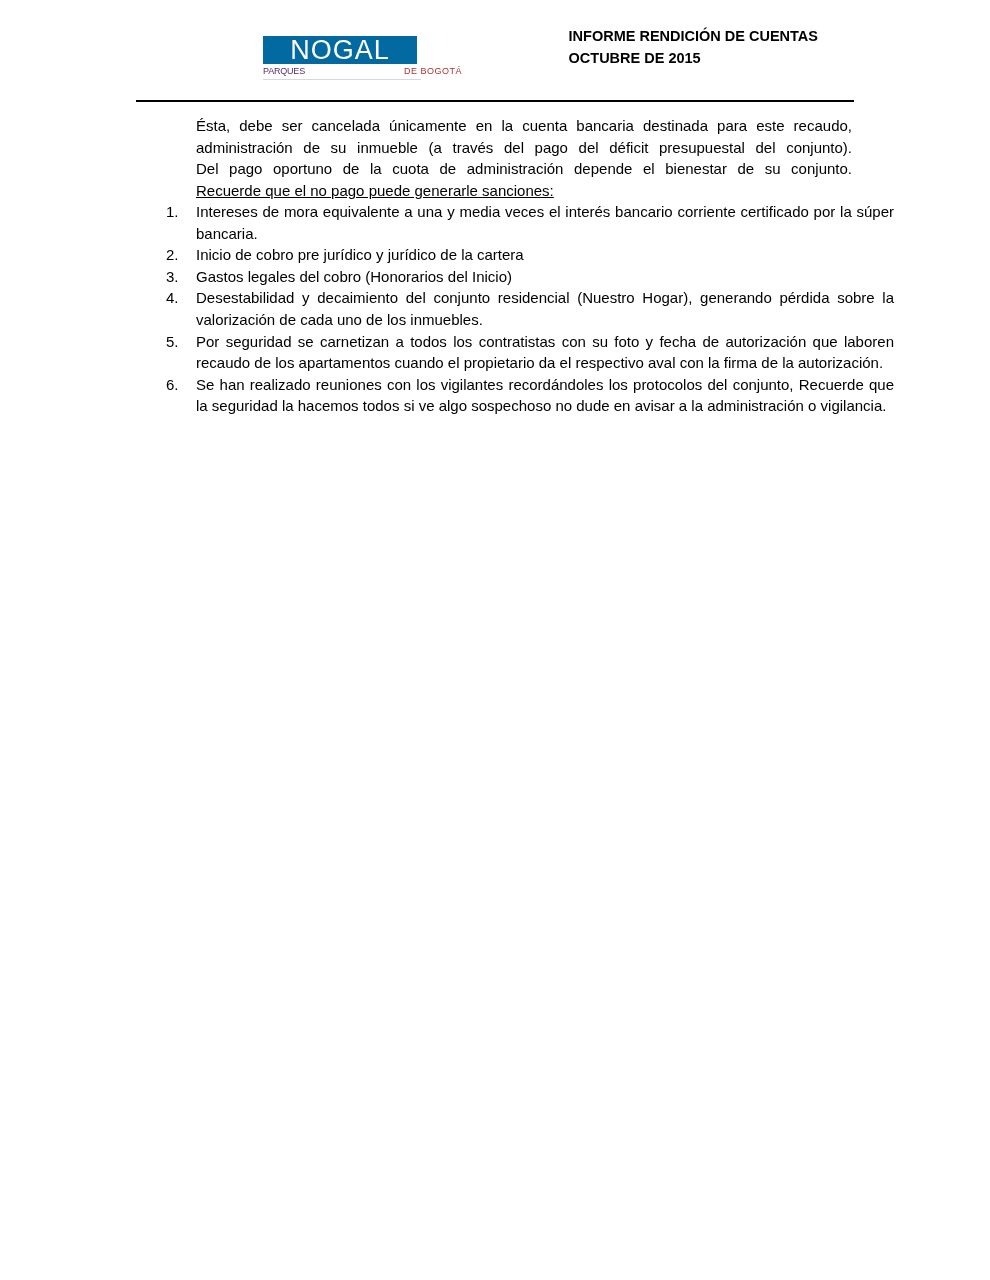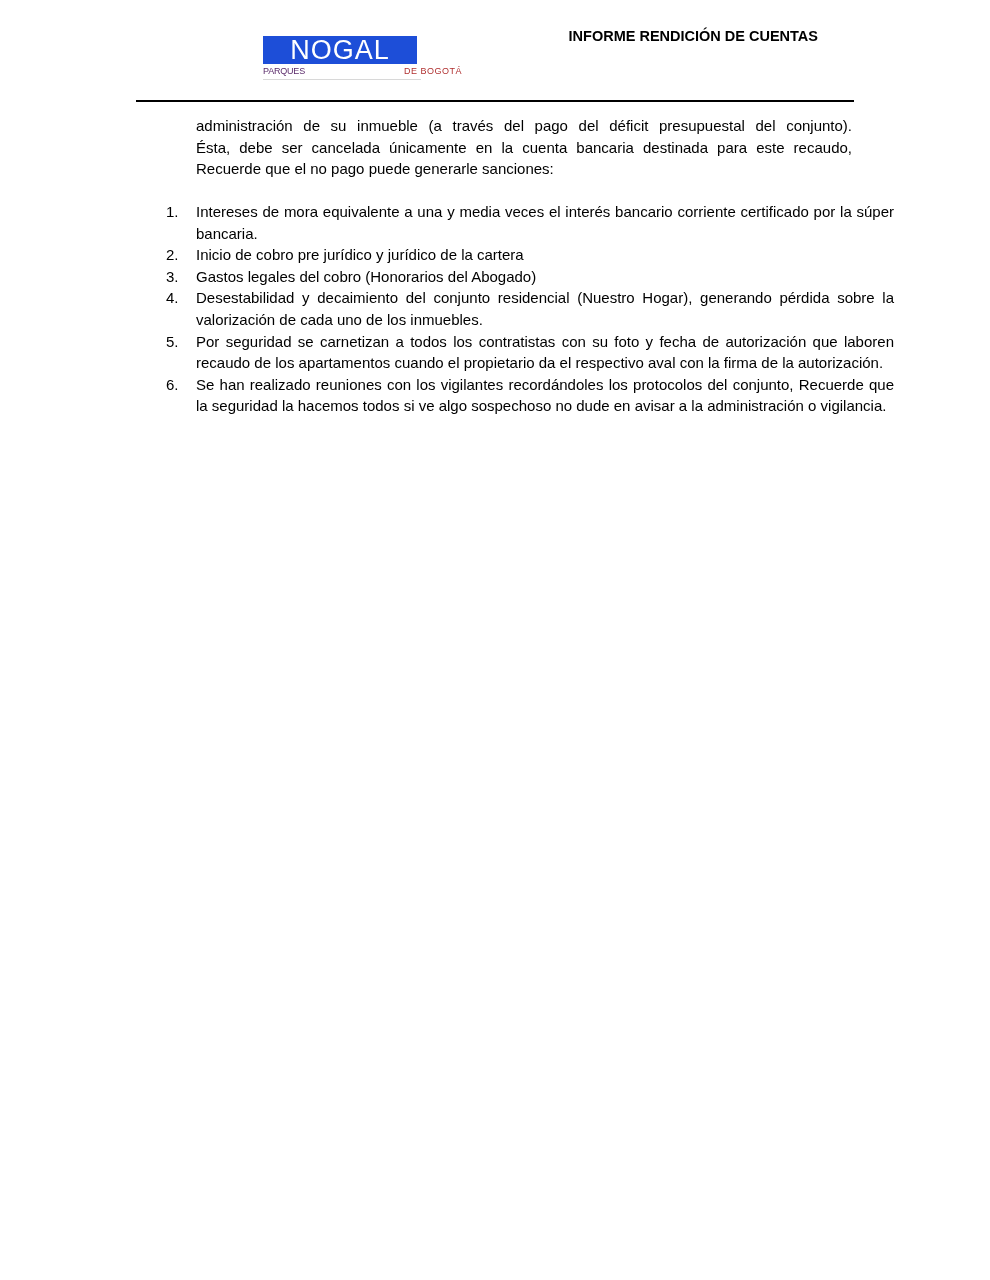--- a/index.html
+++ b/index.html
@@ -1,35 +1,35 @@
 <!DOCTYPE html>
 <html><head>
 <meta charset="utf-8">
 <style>
   html, body { margin: 0; padding: 0; background: #ffffff; }
   body { width: 990px; height: 1280px; position: relative; overflow: hidden;
          font-family: "Liberation Sans", "DejaVu Sans", sans-serif; color: #000; }
   .logo { position: absolute; left: 263px; top: 36px; width: 156px; height: 44px; }
-  .logo-top { background: #1d4ed8; height: 28px; width: 154px; color: #fff;
+  .logo-top { background: #0369a1; height: 28px; width: 154px; color: #fff;
               font-size: 27px; letter-spacing: 1px; text-align: center; line-height: 28px;
               font-family: "Liberation Sans", sans-serif; font-weight: normal; }
   .logo-bottom { height: 14px; font-size: 9px; line-height: 14px; white-space: nowrap;
                  display: flex; align-items: center; gap: 19px; color: #8a2a2a; }
   .logo-bottom .parques { color: #5a2a6a; letter-spacing: -0.2px; }
   .logo-bottom .bogota { color: #b03030; letter-spacing: 0.5px; }
   .tree { display: inline-block; width: 7px; height: 7px; border-radius: 50%; margin: 0 0.5px; }
   .logo-line { position: absolute; left: 263px; top: 79px; width: 158px; height: 1px; background: #d8d8d8; }
 
   .header-title { position: absolute; right: 172px; top: 26px; text-align: left;
                   font-weight: bold; font-size: 14.5px; line-height: 21.5px; }
   .header-rule { position: absolute; left: 136px; top: 100px; width: 718px; height: 2px; background: #000; }
 
   .body { position: absolute; left: 196px; top: 115px; width: 656px; font-size: 15px; line-height: 21.6px; }
   .para-line { display: block; text-align: justify; text-align-last: justify; white-space: nowrap; }
-  .para-line.last { text-align-last: left; }
+  .para-line.last { text-align-last: left; text-decoration: underline; }
   .list { position: absolute; left: 160px; top: 201px; width: 734px; margin: 0; padding: 0; list-style: none;
           font-size: 15px; line-height: 21.6px; }
   .list li { position: relative; padding-left: 36px; text-align: justify; }
   .list .num { position: absolute; left: 6px; top: 0; }
 </style>
 </head>
 <body>
 
 <div class="logo">
   <div class="logo-top">NOGAL</div>
@@ -39,41 +39,43 @@
     <span class="tree" style="background:#6a9a3a"></span>
     <span class="tree" style="background:#c0392b"></span>
     <span class="tree" style="background:#b0282f"></span>
     <span class="bogota">DE BOGOTÁ</span>
   </div>
 </div>
 <div class="logo-line"></div>
 
 <div class="header-title">
   <div>INFORME RENDICIÓN DE CUENTAS</div>
+  <div>OCTUBRE DE 2015</div>
 </div>
 <div class="header-rule"></div>
 
 <div class="body">
+  <span class="para-line">Ésta, debe ser cancelada únicamente en la cuenta bancaria destinada para este recaudo,</span>
   <span class="para-line">administración de su inmueble (a través del pago del déficit presupuestal del conjunto).</span>
-  <span class="para-line">Ésta, debe ser cancelada únicamente en la cuenta bancaria destinada para este recaudo,</span>
+  <span class="para-line">Del pago oportuno de la cuota de administración depende el bienestar de su conjunto.</span>
   <span class="para-line last">Recuerde que el no pago puede generarle sanciones:</span>
 </div>
 
 <ol class="list">
   <li>
     <span class="num">1.</span>
     <span>Intereses de mora equivalente a una y media veces el interés bancario corriente certificado por la súper bancaria.</span>
   </li>
   <li>
     <span class="num">2.</span>
     <span>Inicio de cobro pre jurídico y jurídico de la cartera</span>
   </li>
   <li>
     <span class="num">3.</span>
-    <span>Gastos legales del cobro (Honorarios del Abogado)</span>
+    <span>Gastos legales del cobro (Honorarios del Inicio)</span>
   </li>
   <li>
     <span class="num">4.</span>
     <span>Desestabilidad y decaimiento del conjunto residencial (Nuestro Hogar), generando pérdida sobre la valorización de cada uno de los inmuebles.</span>
   </li>
   <li>
     <span class="num">5.</span>
     <span>Por seguridad se carnetizan a todos los contratistas con su foto y fecha de autorización que laboren recaudo de los apartamentos cuando el propietario da el respectivo aval con la firma de la autorización.</span>
   </li>
   <li>

